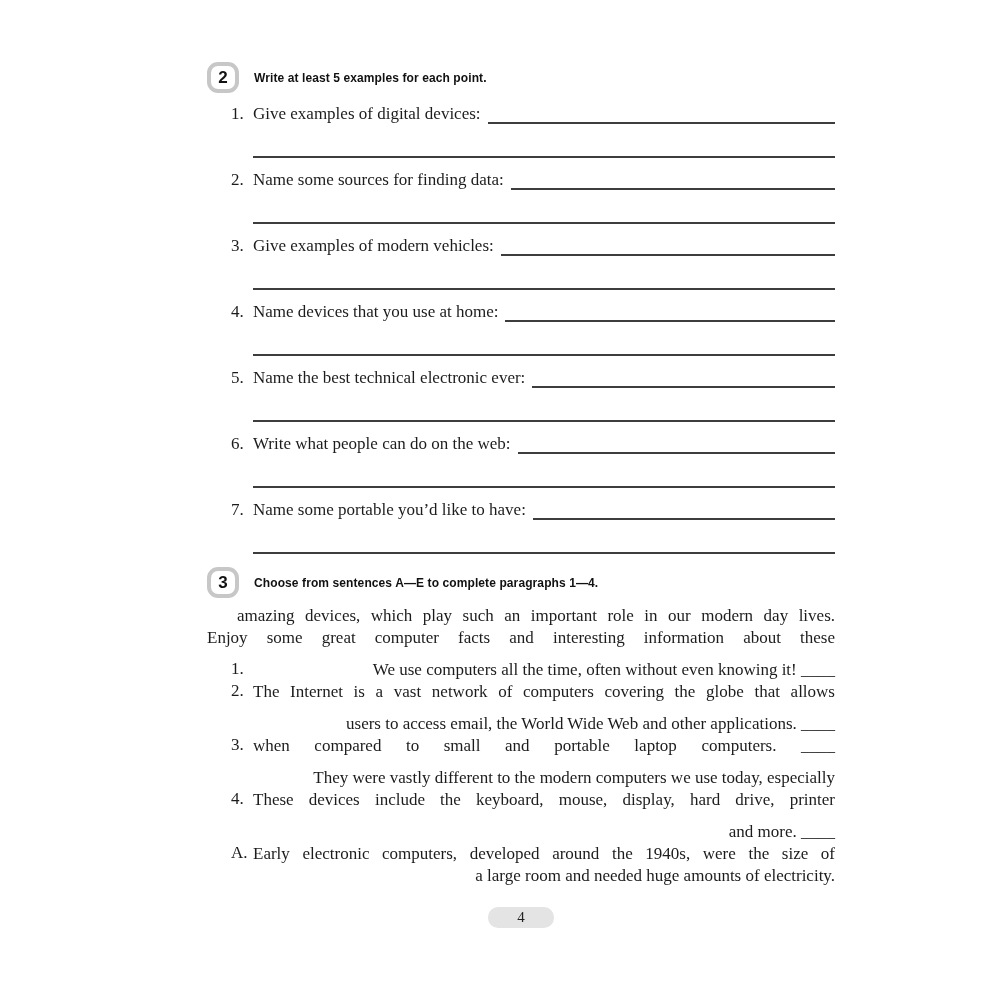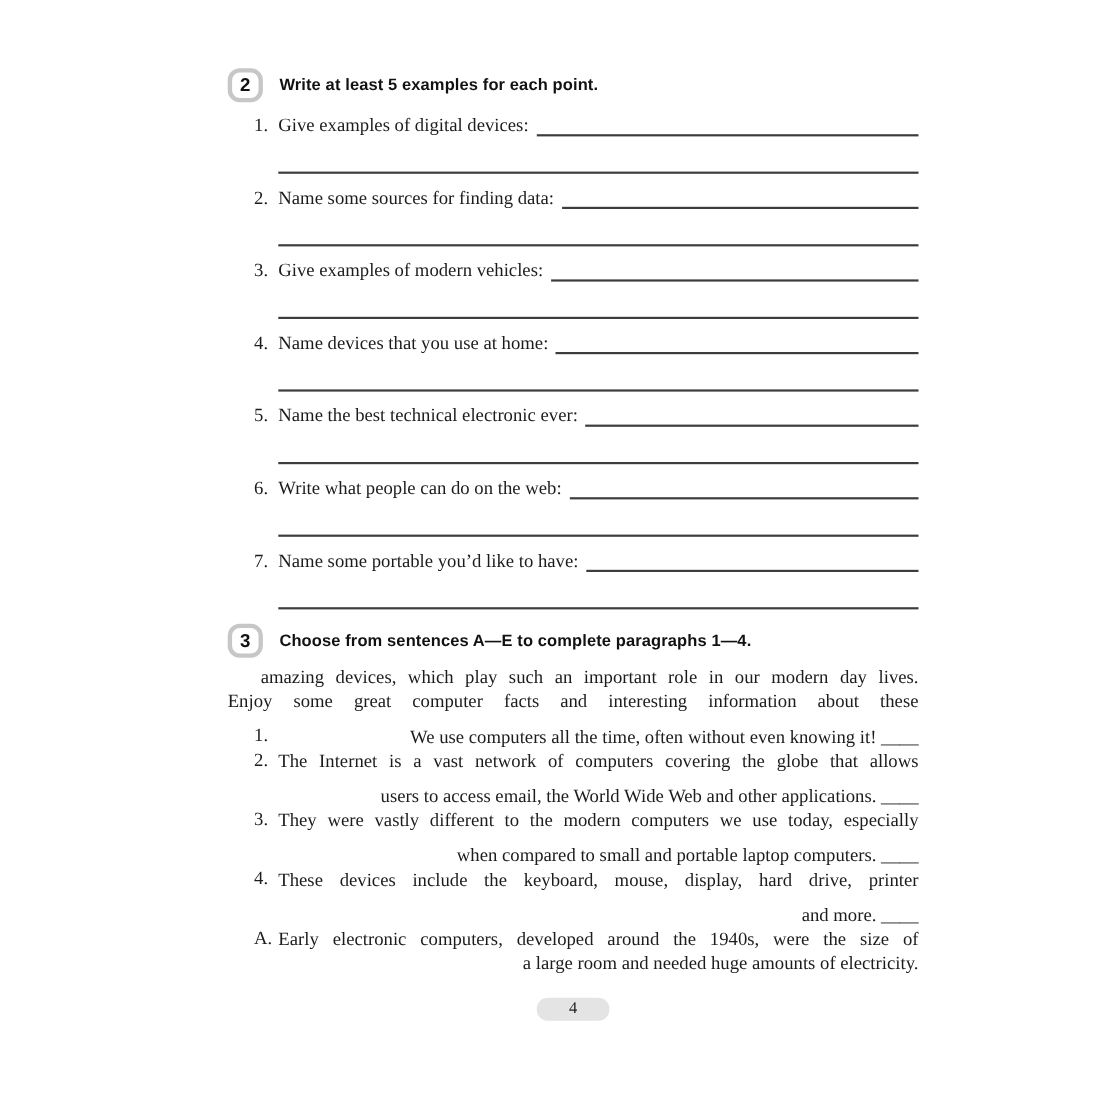--- a/index.html
+++ b/index.html
@@ -13,21 +13,21 @@
 
   .ex-header{display:flex;align-items:center;}
   .badge{
     box-sizing:border-box;width:32px;height:31px;flex:0 0 32px;
     border:4px solid var(--badge-border,#c7c7c7);border-radius:11px;background:#fff;
     display:flex;align-items:center;justify-content:center;
     font-family:"Liberation Sans",sans-serif;font-weight:bold;font-size:17px;color:#111;
   }
   .ex-title{
     margin:0 0 0 15px;
-    font-family:"Liberation Sans",sans-serif;font-size:15px;font-weight:bold;
+    font-family:"Liberation Sans",sans-serif;font-size:12px;font-weight:bold;
     color:#111;letter-spacing:0.1px;
   }
 
   
   .ex2-items{margin-top:8px;}
   .ex2-item{padding-left:24px;}
   .prompt-row{display:flex;line-height:26px;}
   .num{flex:0 0 22px;}
   .prompt{white-space:nowrap;}
   .fill-line{
@@ -158,22 +158,22 @@
     <span class="num">2.</span>
     <div class="lines">
               <div class="line">The Internet is a vast network of computers covering the globe that allows</div>
               <div class="line">users to access email, the World Wide Web and other applications. ____</div>
             </div>
   </div>
 
   <div class="ex3-item">
     <span class="num">3.</span>
     <div class="lines">
+              <div class="line">when compared to small and portable laptop computers. ____</div>
               <div class="line">They were vastly different to the modern computers we use today, especially</div>
-              <div class="line">when compared to small and portable laptop computers. ____</div>
             </div>
   </div>
 
   <div class="ex3-item">
     <span class="num">4.</span>
     <div class="lines">
               <div class="line">These devices include the keyboard, mouse, display, hard drive, printer</div>
               <div class="line">and more. ____</div>
             </div>
   </div>

